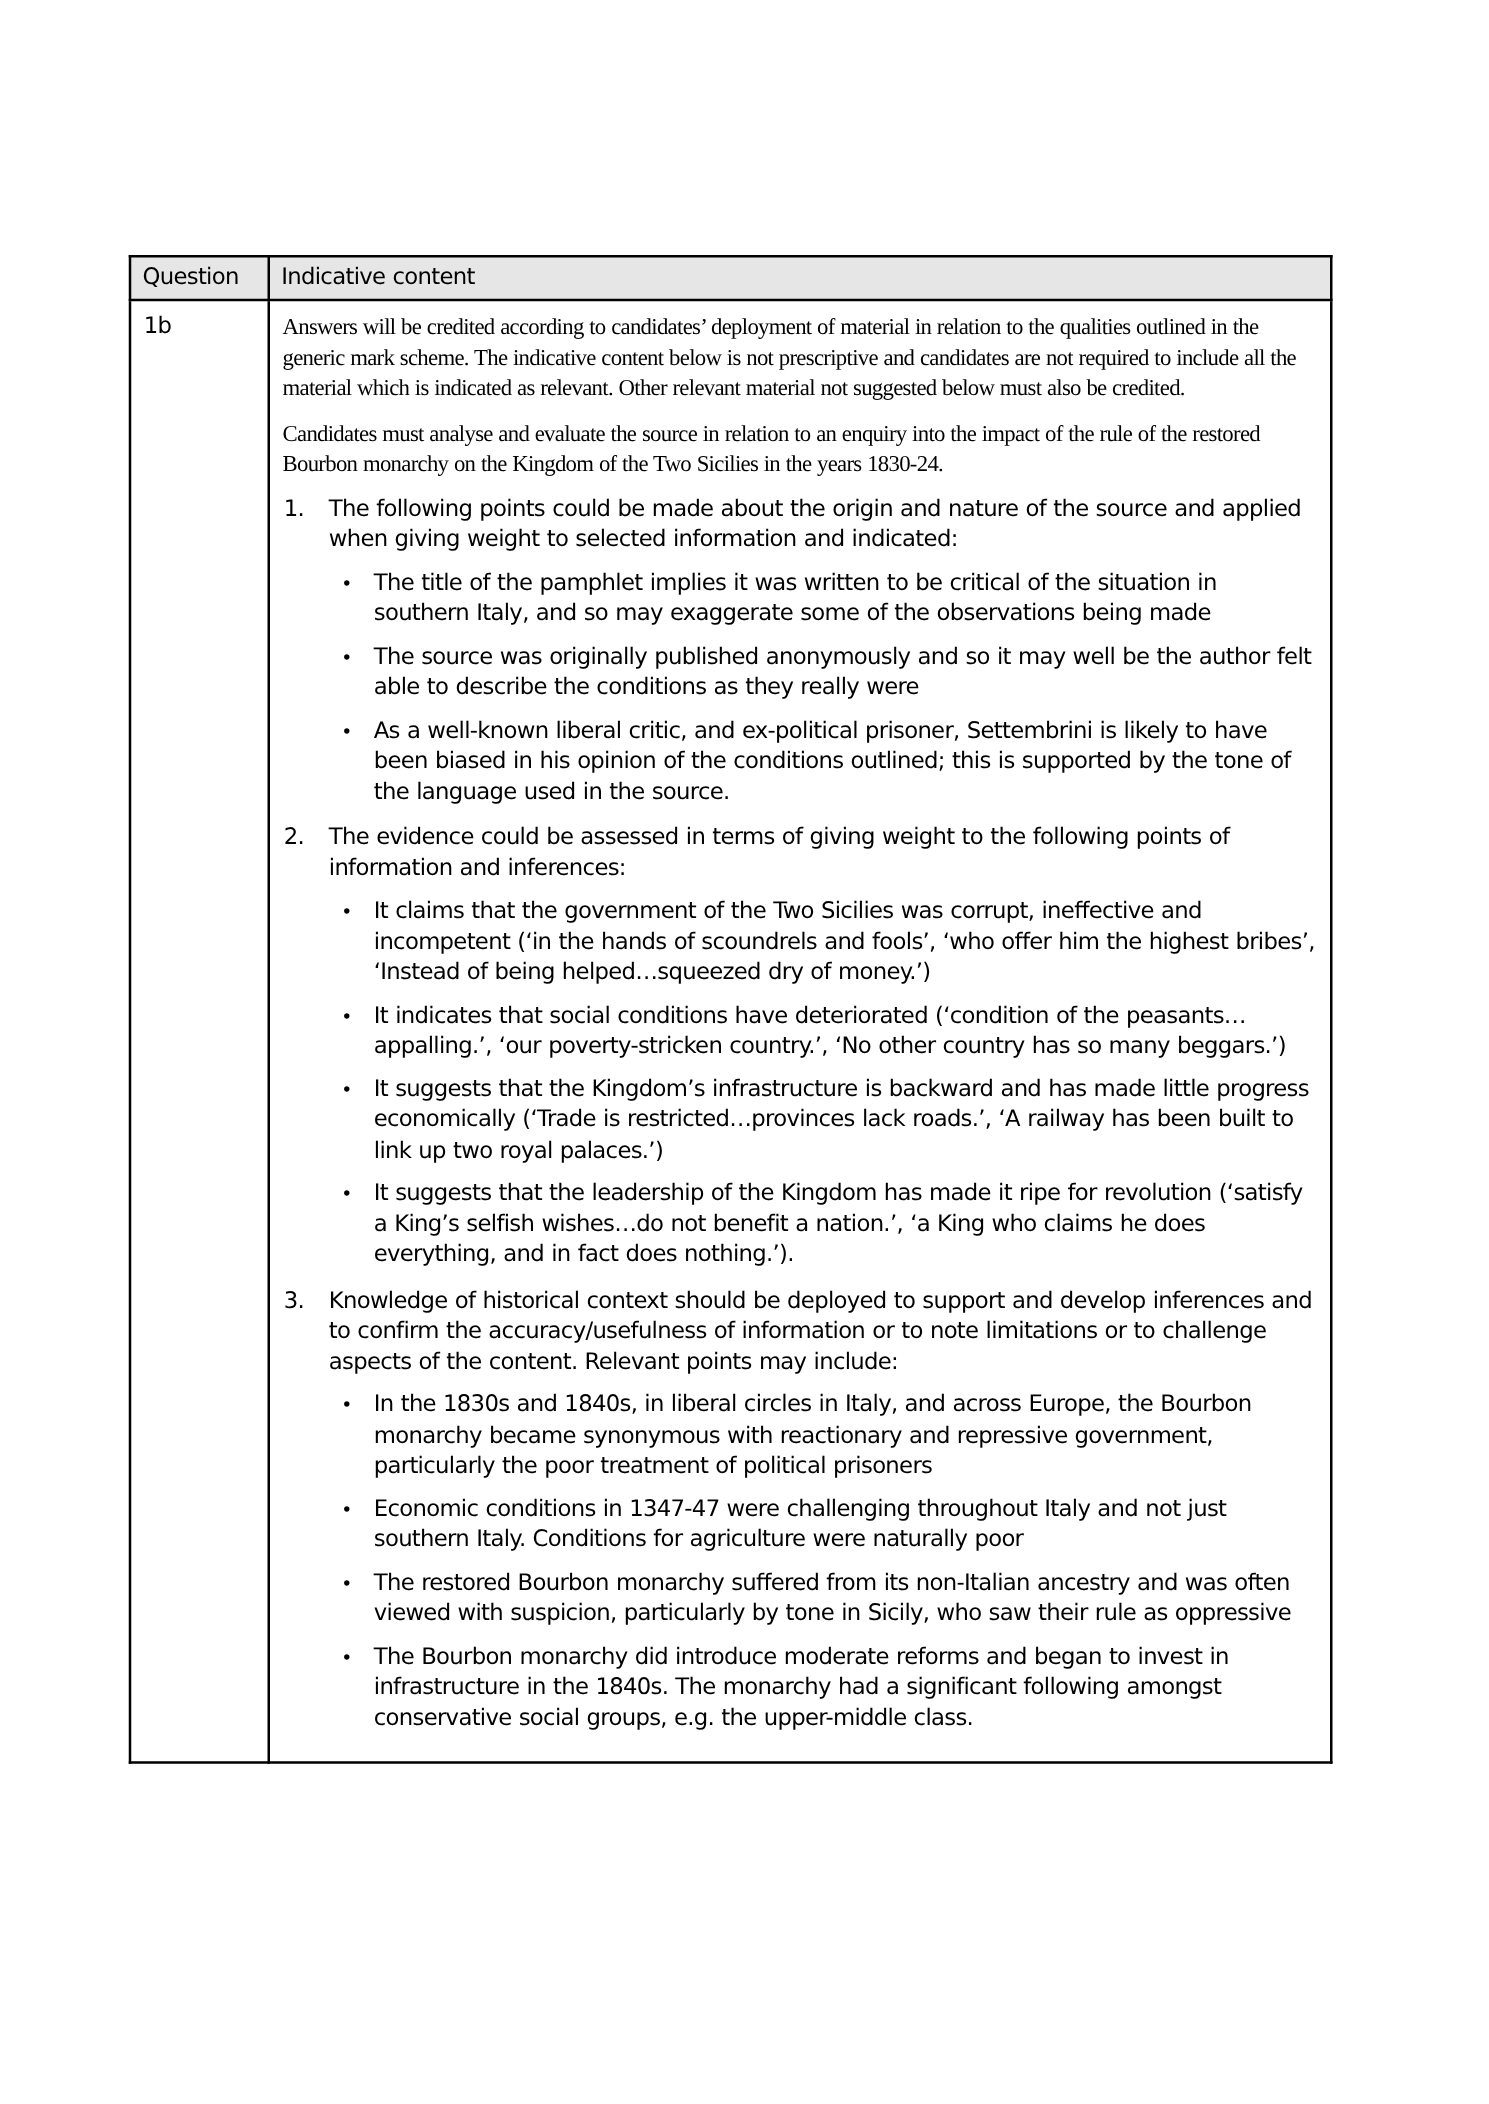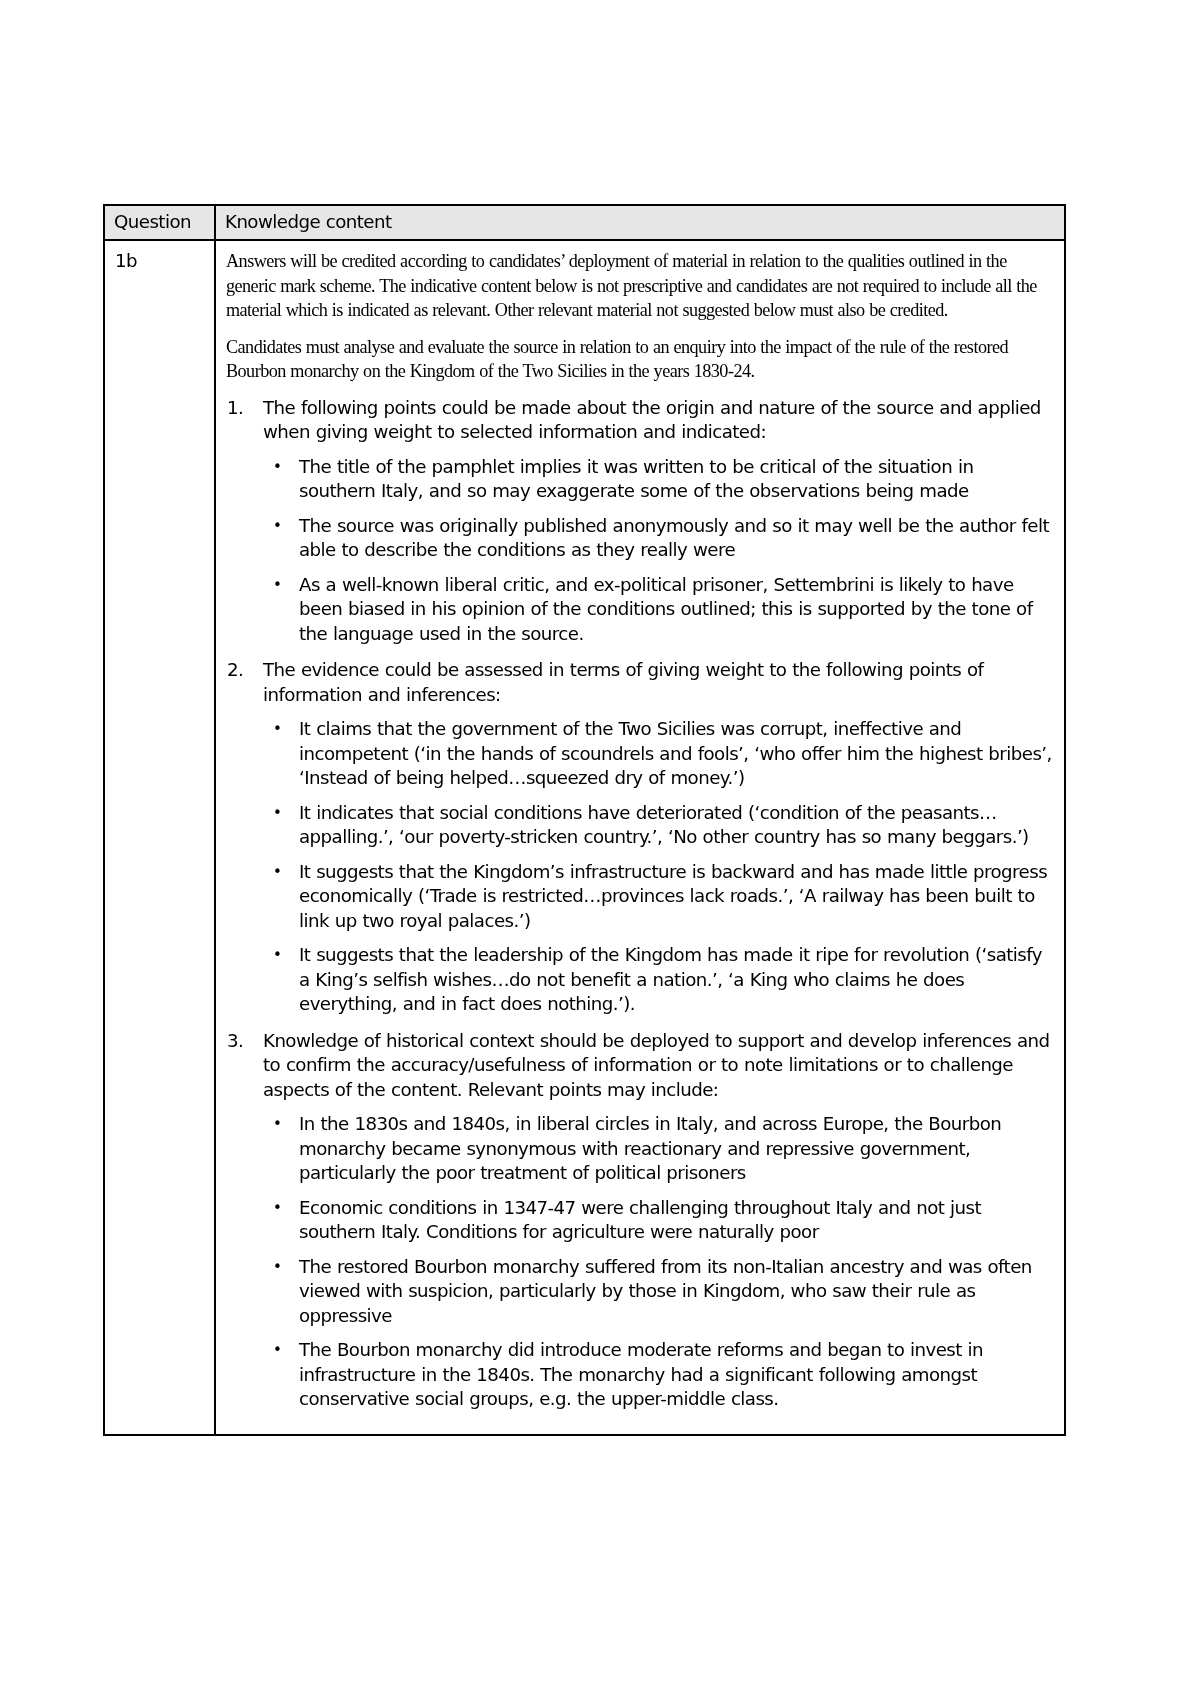--- a/index.html
+++ b/index.html
@@ -98,21 +98,21 @@
 
 <div class="page">
   <table class="mark-table">
     <colgroup>
       <col class="c-q">
       <col class="c-c">
     </colgroup>
     <thead>
       <tr>
         <th>Question</th>
-        <th>Knowledge content</th>
+        <th>Indicative content</th>
       </tr>
     </thead>
     <tbody>
       <tr>
         <td class="q-cell">1b</td>
         <td class="content-cell">
           <p class="para">Answers will be credited according to candidates’ deployment of material in relation to the qualities outlined in the generic mark scheme. The indicative content below is not prescriptive and candidates are not required to include all the material which is indicated as relevant. Other relevant material not suggested below must also be credited.</p>
           <p class="para">Candidates must analyse and evaluate the source in relation to an enquiry into the impact of the rule of the restored Bourbon monarchy on the Kingdom of the Two Sicilies in the years 1830-24.</p>
 
           <ol class="points">
@@ -134,21 +134,21 @@
                 <li><span class="bullet">•</span><span>It suggests that the Kingdom’s infrastructure is backward and has made little progress economically (‘Trade is restricted…provinces lack roads.’, ‘A railway has been built to link up two royal palaces.’)</span></li>
                 <li><span class="bullet">•</span><span>It suggests that the leadership of the Kingdom has made it ripe for revolution (‘satisfy a King’s selfish wishes…do not benefit a nation.’, ‘a King who claims he does everything, and in fact does nothing.’).</span></li>
               </ul>
             </li>
             <li>
               <span class="num">3.</span>
               <span>Knowledge of historical context should be deployed to support and develop inferences and to confirm the accuracy/usefulness of information or to note limitations or to challenge aspects of the content. Relevant points may include:</span>
               <ul class="bullets">
                 <li><span class="bullet">•</span><span>In the 1830s and 1840s, in liberal circles in Italy, and across Europe, the Bourbon monarchy became synonymous with reactionary and repressive government, particularly the poor treatment of political prisoners</span></li>
                 <li><span class="bullet">•</span><span>Economic conditions in 1347-47 were challenging throughout Italy and not just southern Italy. Conditions for agriculture were naturally poor</span></li>
-                <li><span class="bullet">•</span><span>The restored Bourbon monarchy suffered from its non-Italian ancestry and was often viewed with suspicion, particularly by those in Kingdom, who saw their rule as oppressive</span></li>
+                <li><span class="bullet">•</span><span>The restored Bourbon monarchy suffered from its non-Italian ancestry and was often viewed with suspicion, particularly by tone in Sicily, who saw their rule as oppressive</span></li>
                 <li><span class="bullet">•</span><span>The Bourbon monarchy did introduce moderate reforms and began to invest in infrastructure in the 1840s. The monarchy had a significant following amongst conservative social groups, e.g. the upper-middle class.</span></li>
               </ul>
             </li>
           </ol>
         </td>
       </tr>
     </tbody>
   </table>
 </div>
 

